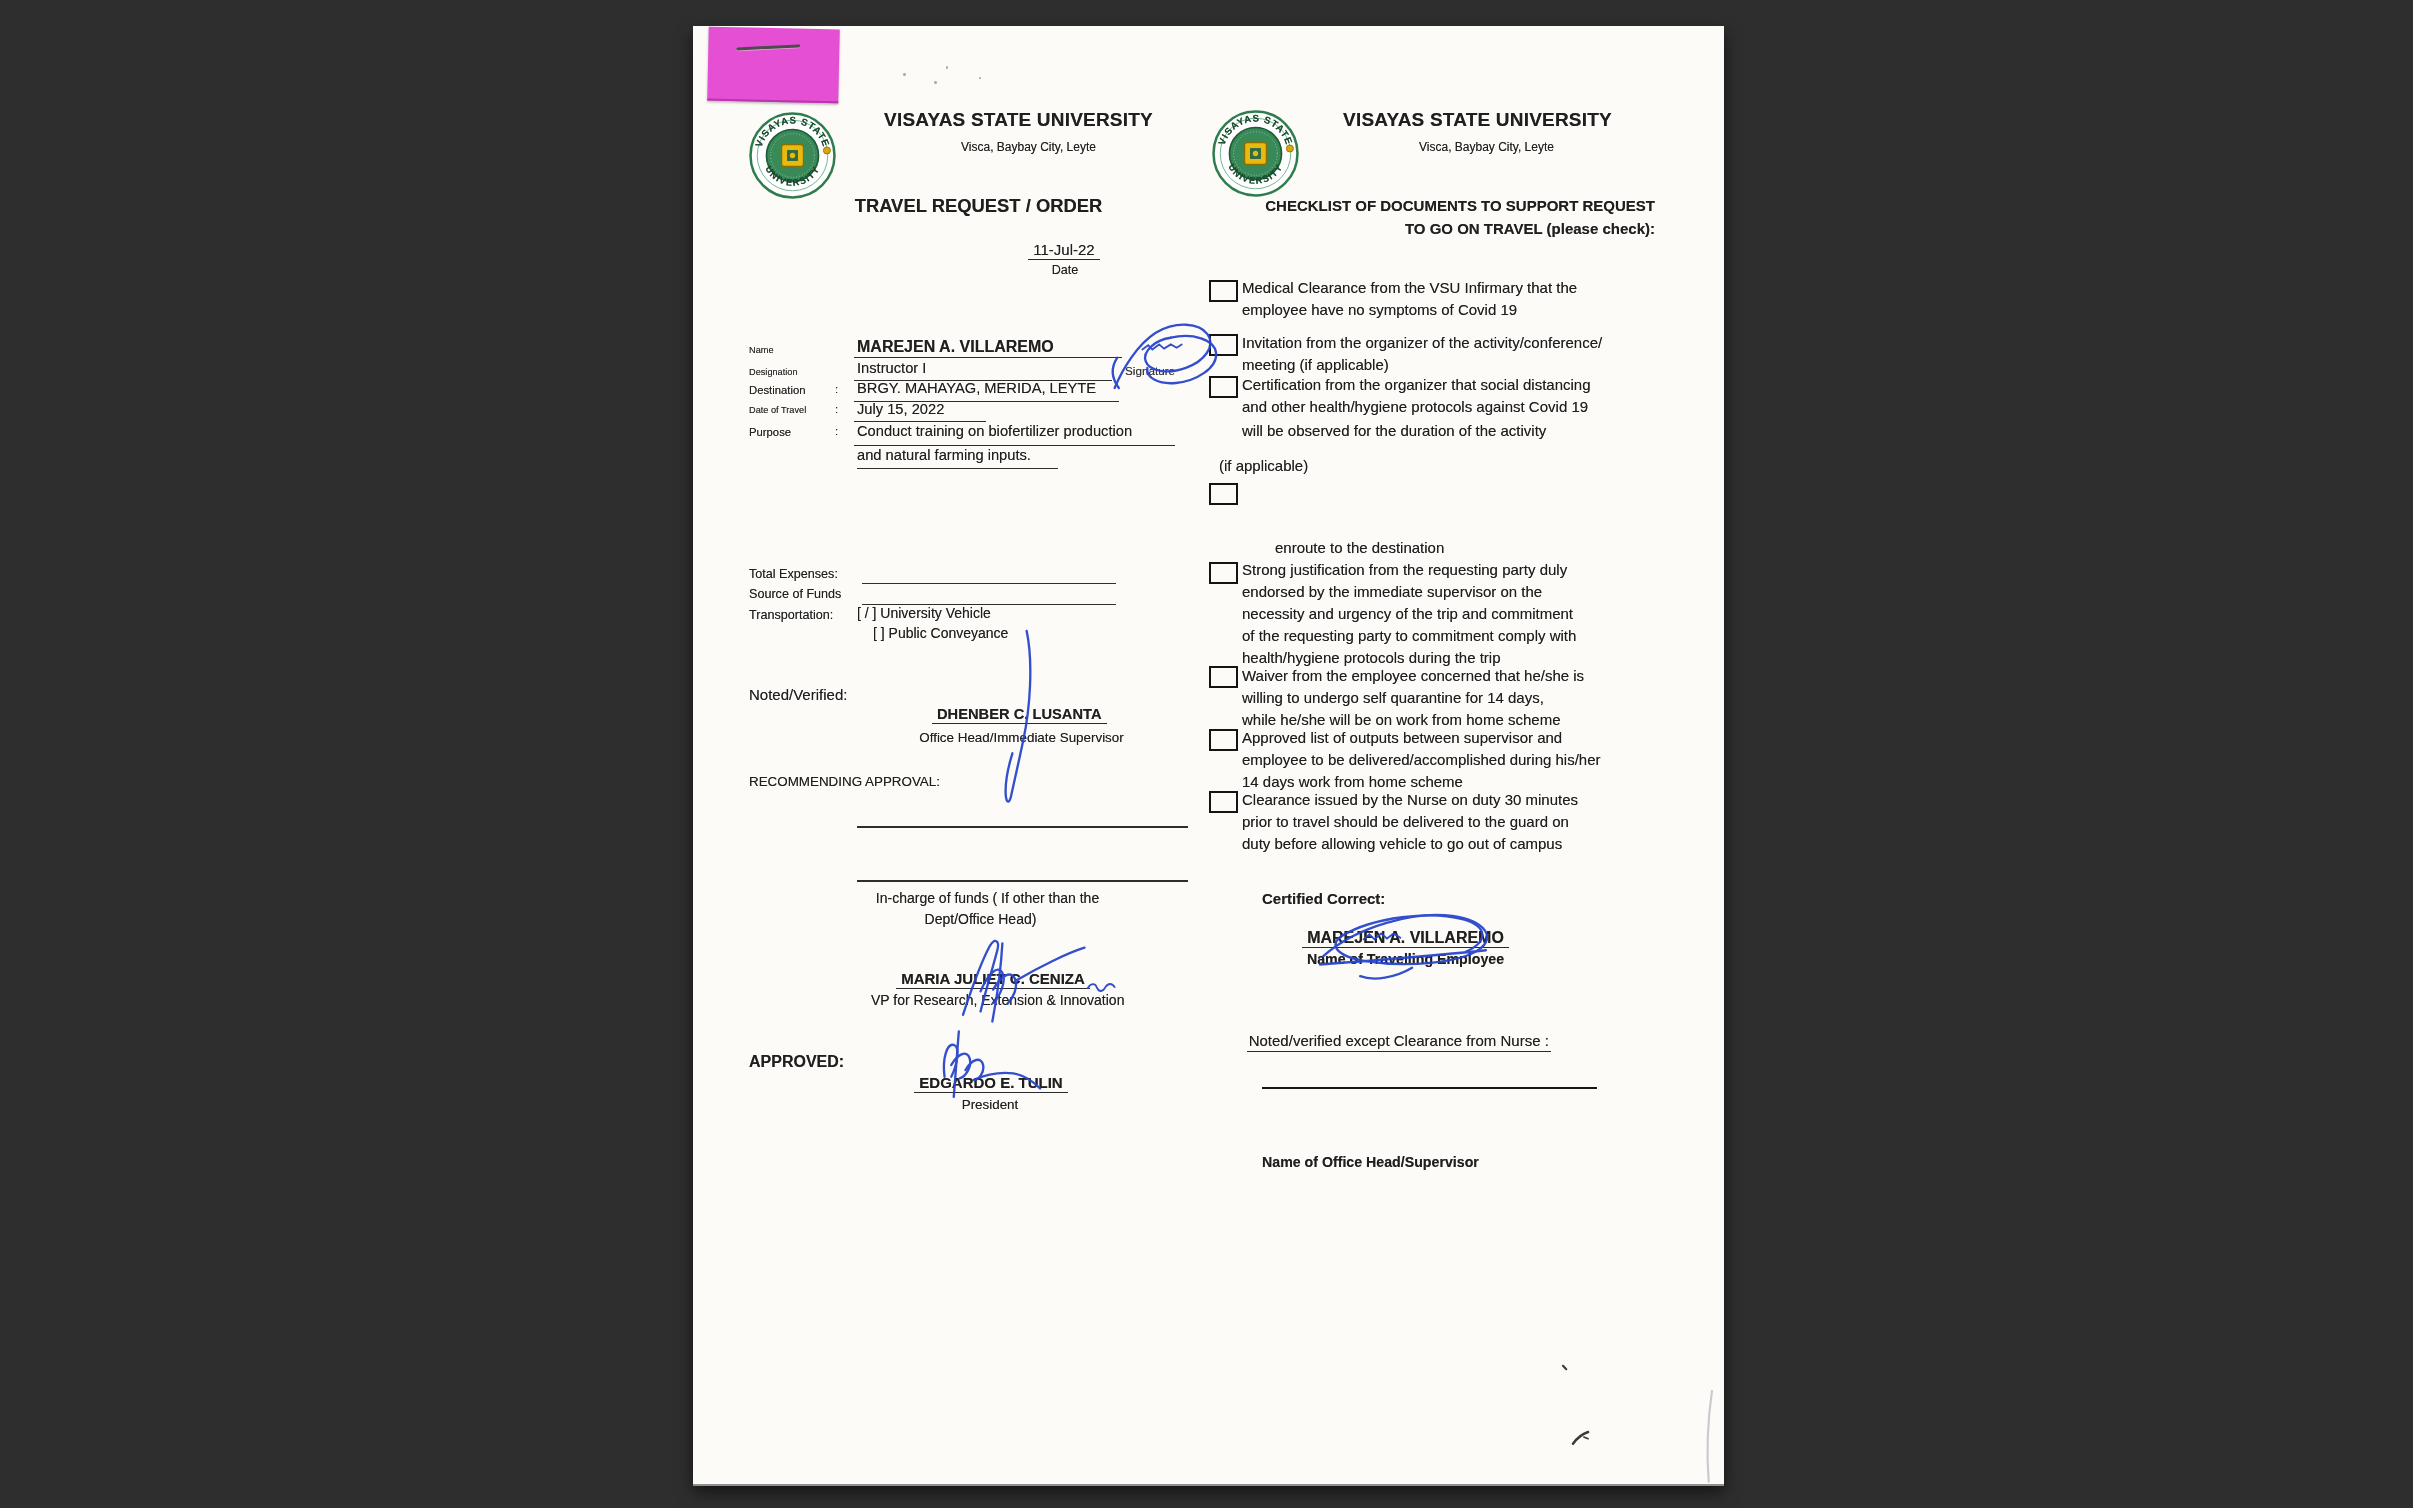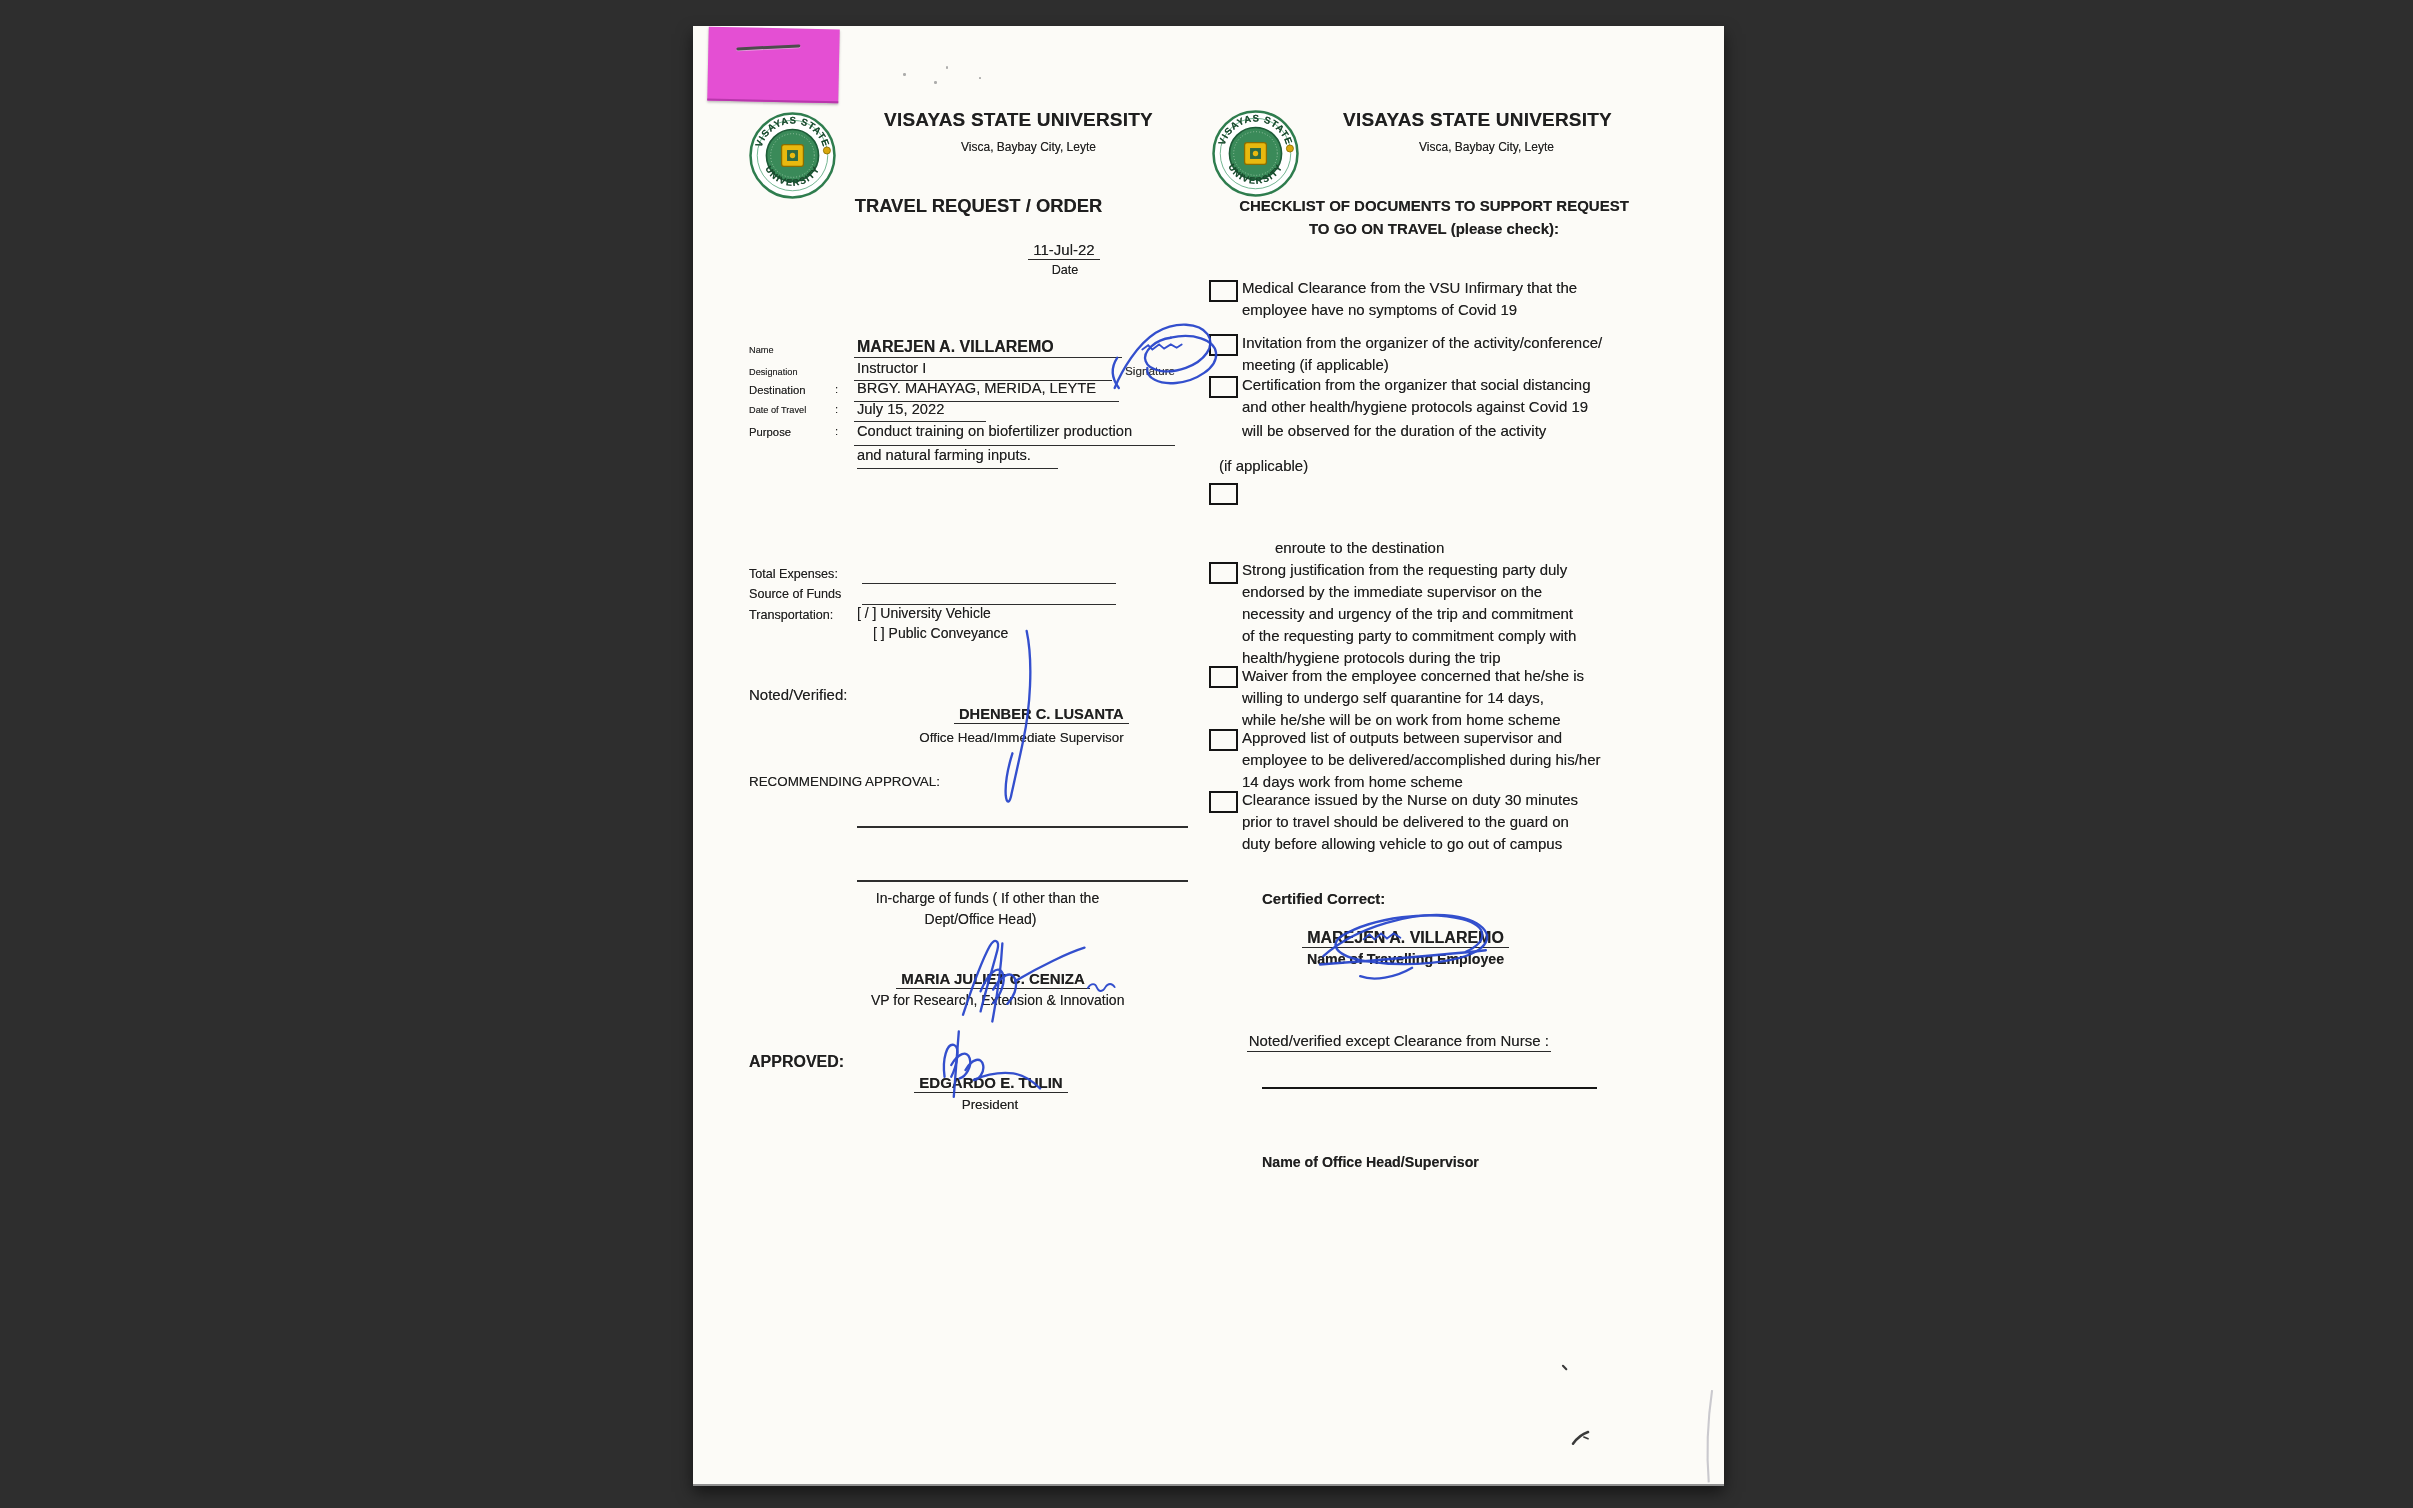--- a/index.html
+++ b/index.html
@@ -100,21 +100,21 @@
 
     <div class="abs" style="left:56px;top:541px;font-size:12.6px;">Total Expenses:</div>
     <div class="hline" style="left:169px;top:557px;width:254px;"></div>
     <div class="abs" style="left:56px;top:561px;font-size:12.6px;">Source of Funds</div>
     <div class="hline" style="left:169px;top:578px;width:254px;"></div>
     <div class="abs" style="left:56px;top:582px;font-size:12.6px;">Transportation:</div>
     <div class="abs" style="left:164px;top:579px;font-size:14px;">[ / ] University Vehicle</div>
     <div class="abs" style="left:180px;top:599px;font-size:14px;">[  ] Public Conveyance</div>
 
     <div class="abs" style="left:56px;top:660px;font-size:15px;">Noted/Verified:</div>
-    <div class="abs ctr" style="left:261px;top:680px;width:168px;font-size:14.7px;">
+    <div class="abs ctr" style="left:239px;top:680px;width:168px;font-size:14.7px;">
       <span class="u b">DHENBER C. LUSANTA</span>
     </div>
     <div class="abs ctr" style="left:203px;top:704px;width:251px;font-size:13.4px;">Office Head/Immediate Supervisor</div>
 
     <div class="abs" style="left:56px;top:748px;font-size:13.4px;">RECOMMENDING APPROVAL:</div>
     <div class="hline" style="left:164px;top:800px;width:331px;border-bottom-width:2.2px;"></div>
     <div class="hline" style="left:164px;top:854px;width:331px;border-bottom-width:2.2px;"></div>
     <div class="abs ctr" style="left:169px;top:864px;width:251px;font-size:14px;">In-charge of  funds ( If other than the</div>
     <div class="abs ctr" style="left:162px;top:885px;width:251px;font-size:14px;">Dept/Office Head)</div>
 
@@ -143,21 +143,21 @@
       <text font-size="11.5" font-weight="bold" fill="#174f2e" letter-spacing="1">
         <textPath href="#arc-top-2" startOffset="50%" text-anchor="middle">VISAYAS STATE</textPath>
       </text>
       <text font-size="11" font-weight="bold" fill="#174f2e" letter-spacing="1.5">
         <textPath href="#arc-bot-2" startOffset="50%" text-anchor="middle">UNIVERSITY</textPath>
       </text>
     </svg>
 
     <div class="abs ctr h1" style="left:617px;top:83px;width:335px;">VISAYAS STATE UNIVERSITY</div>
     <div class="abs ctr addr" style="left:626px;top:114px;width:335px;">Visca, Baybay City, Leyte</div>
-    <div class="abs ctr cktitle" style="left:494px;top:169px;width:494px;white-space:normal;">
+    <div class="abs ctr cktitle" style="left:468px;top:169px;width:494px;white-space:normal;text-align:right;">
       <div>CHECKLIST OF DOCUMENTS TO SUPPORT REQUEST</div>
       <div>TO GO ON TRAVEL (please check):</div>
     </div>
 
     <div class="ck-box" style="top:254px;"></div>
     <div class="ck-text" style="top:251px;">
       <div class="ck-line">Medical Clearance from the VSU Infirmary that the</div>
       <div class="ck-line">employee have no symptoms of Covid 19</div>
     </div>
 

